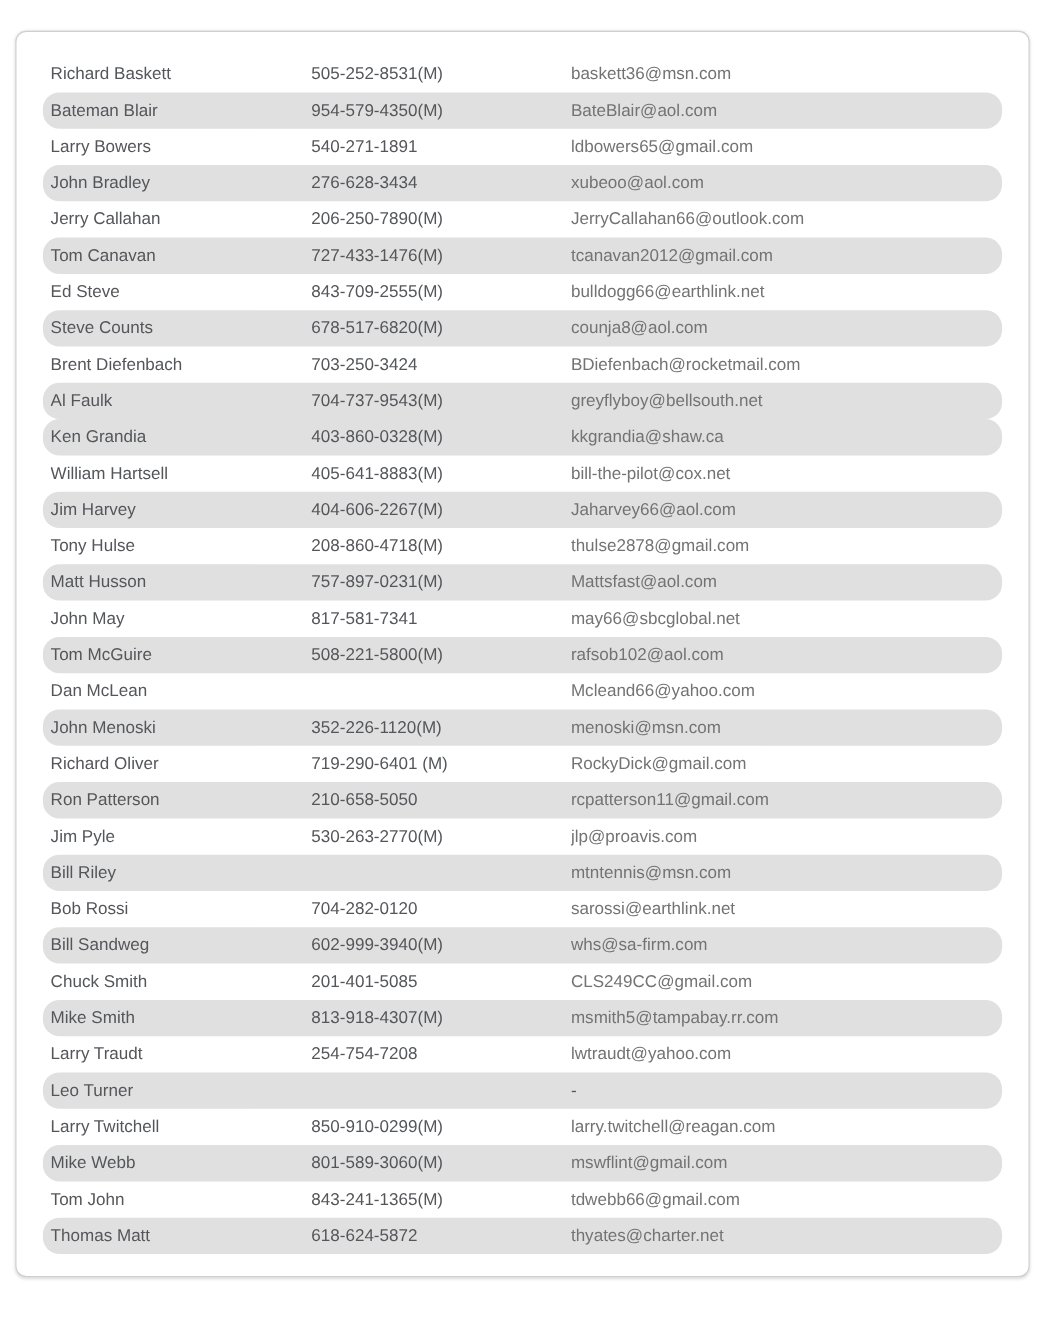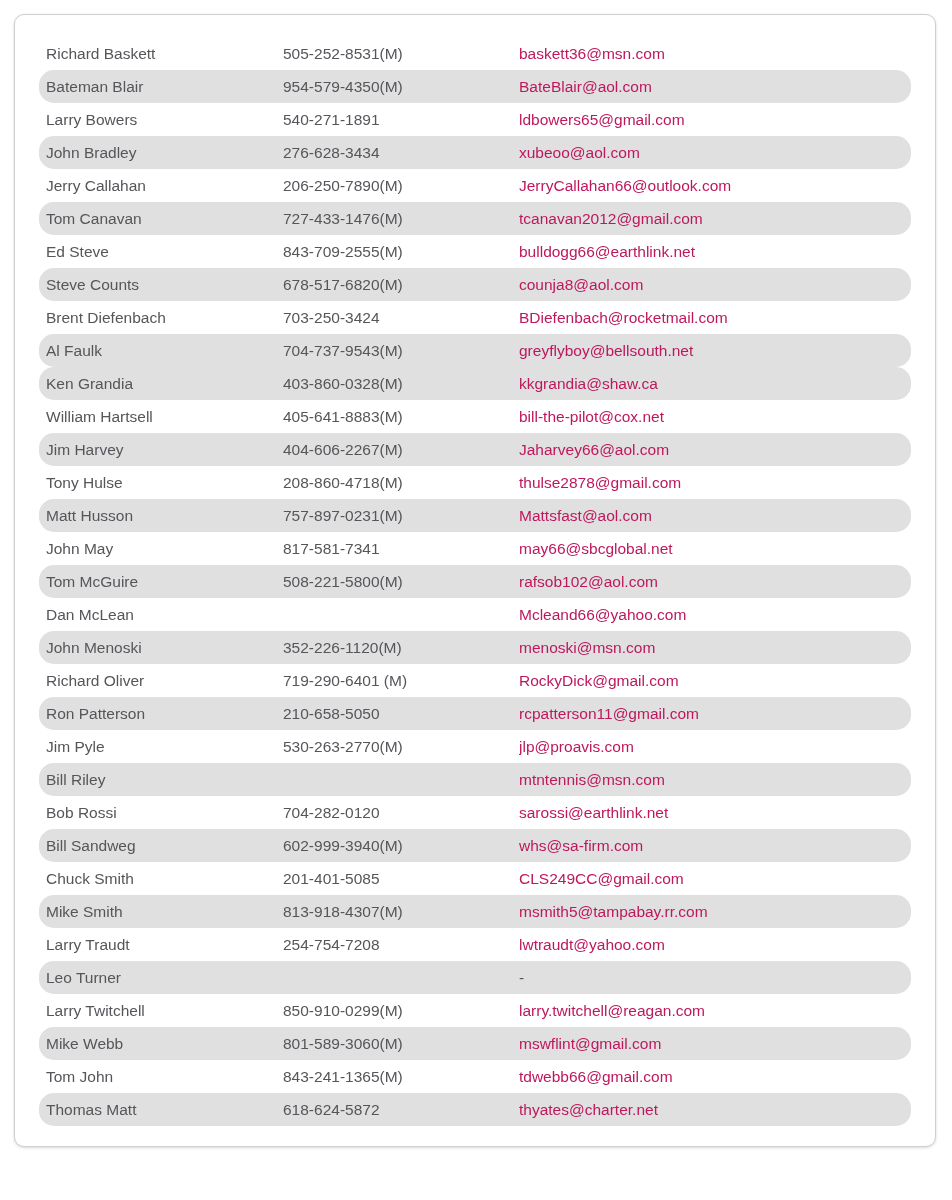--- a/index.html
+++ b/index.html
@@ -4,21 +4,21 @@
 <style>
   html, body {
     margin: 0;
     padding: 0;
     background: #ffffff;
     font-family: "Liberation Sans", "DejaVu Sans", sans-serif;
   }
   .card {
     position: absolute;
     left: 14px;
-    top: 14px;
+    top: 28px;
     width: 922px;
     box-sizing: border-box;
     background: #ffffff;
     border: 1px solid #cfcfcf;
     border-radius: 10px;
     box-shadow: 0 1px 3px rgba(0,0,0,0.15);
     padding: 22px 24px 20px 24px;
   }
   .row {
     display: flex;
@@ -41,21 +41,21 @@
   .cell-phone {
     width: 236px;
     flex: none;
     overflow: hidden;
   }
   .cell-email {
     flex: 1;
     overflow: hidden;
   }
   .email-link {
-    color: #be185d;
+    color: #737373;
     text-decoration: none;
     cursor: pointer;
   }
   .email-empty {
     color: #54565a;
   }
 </style>
 </head>
 <body>
 

